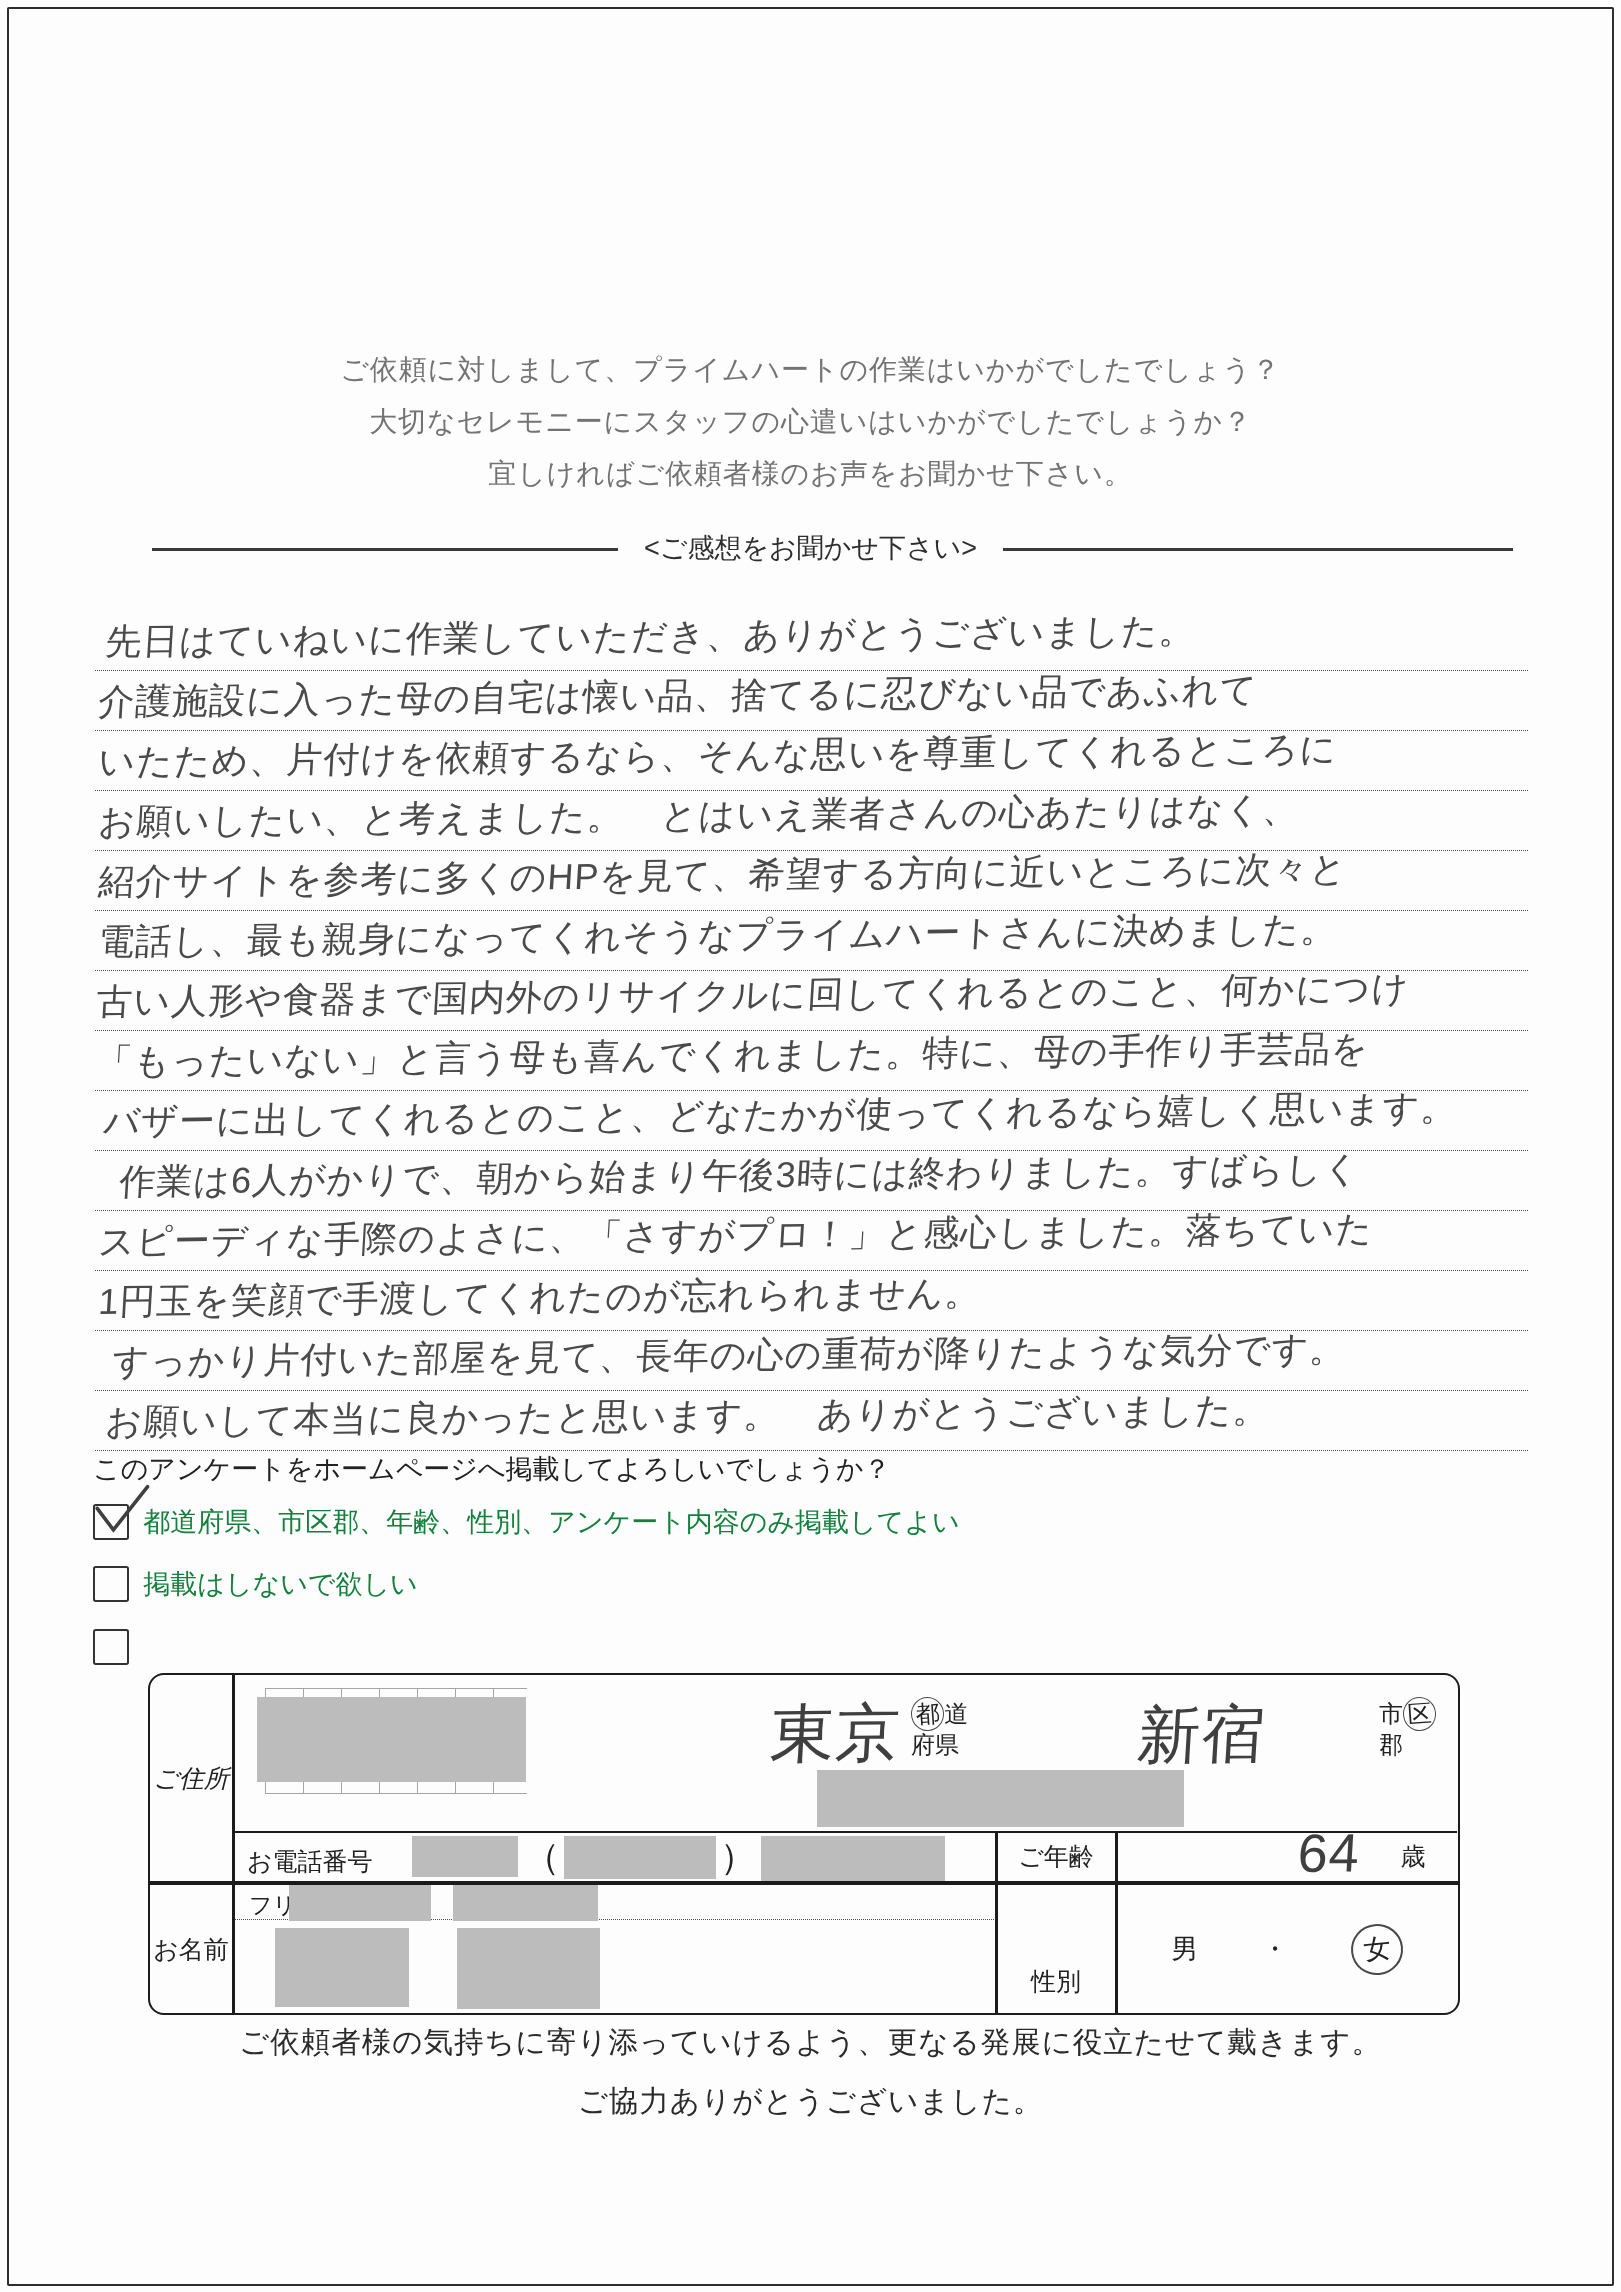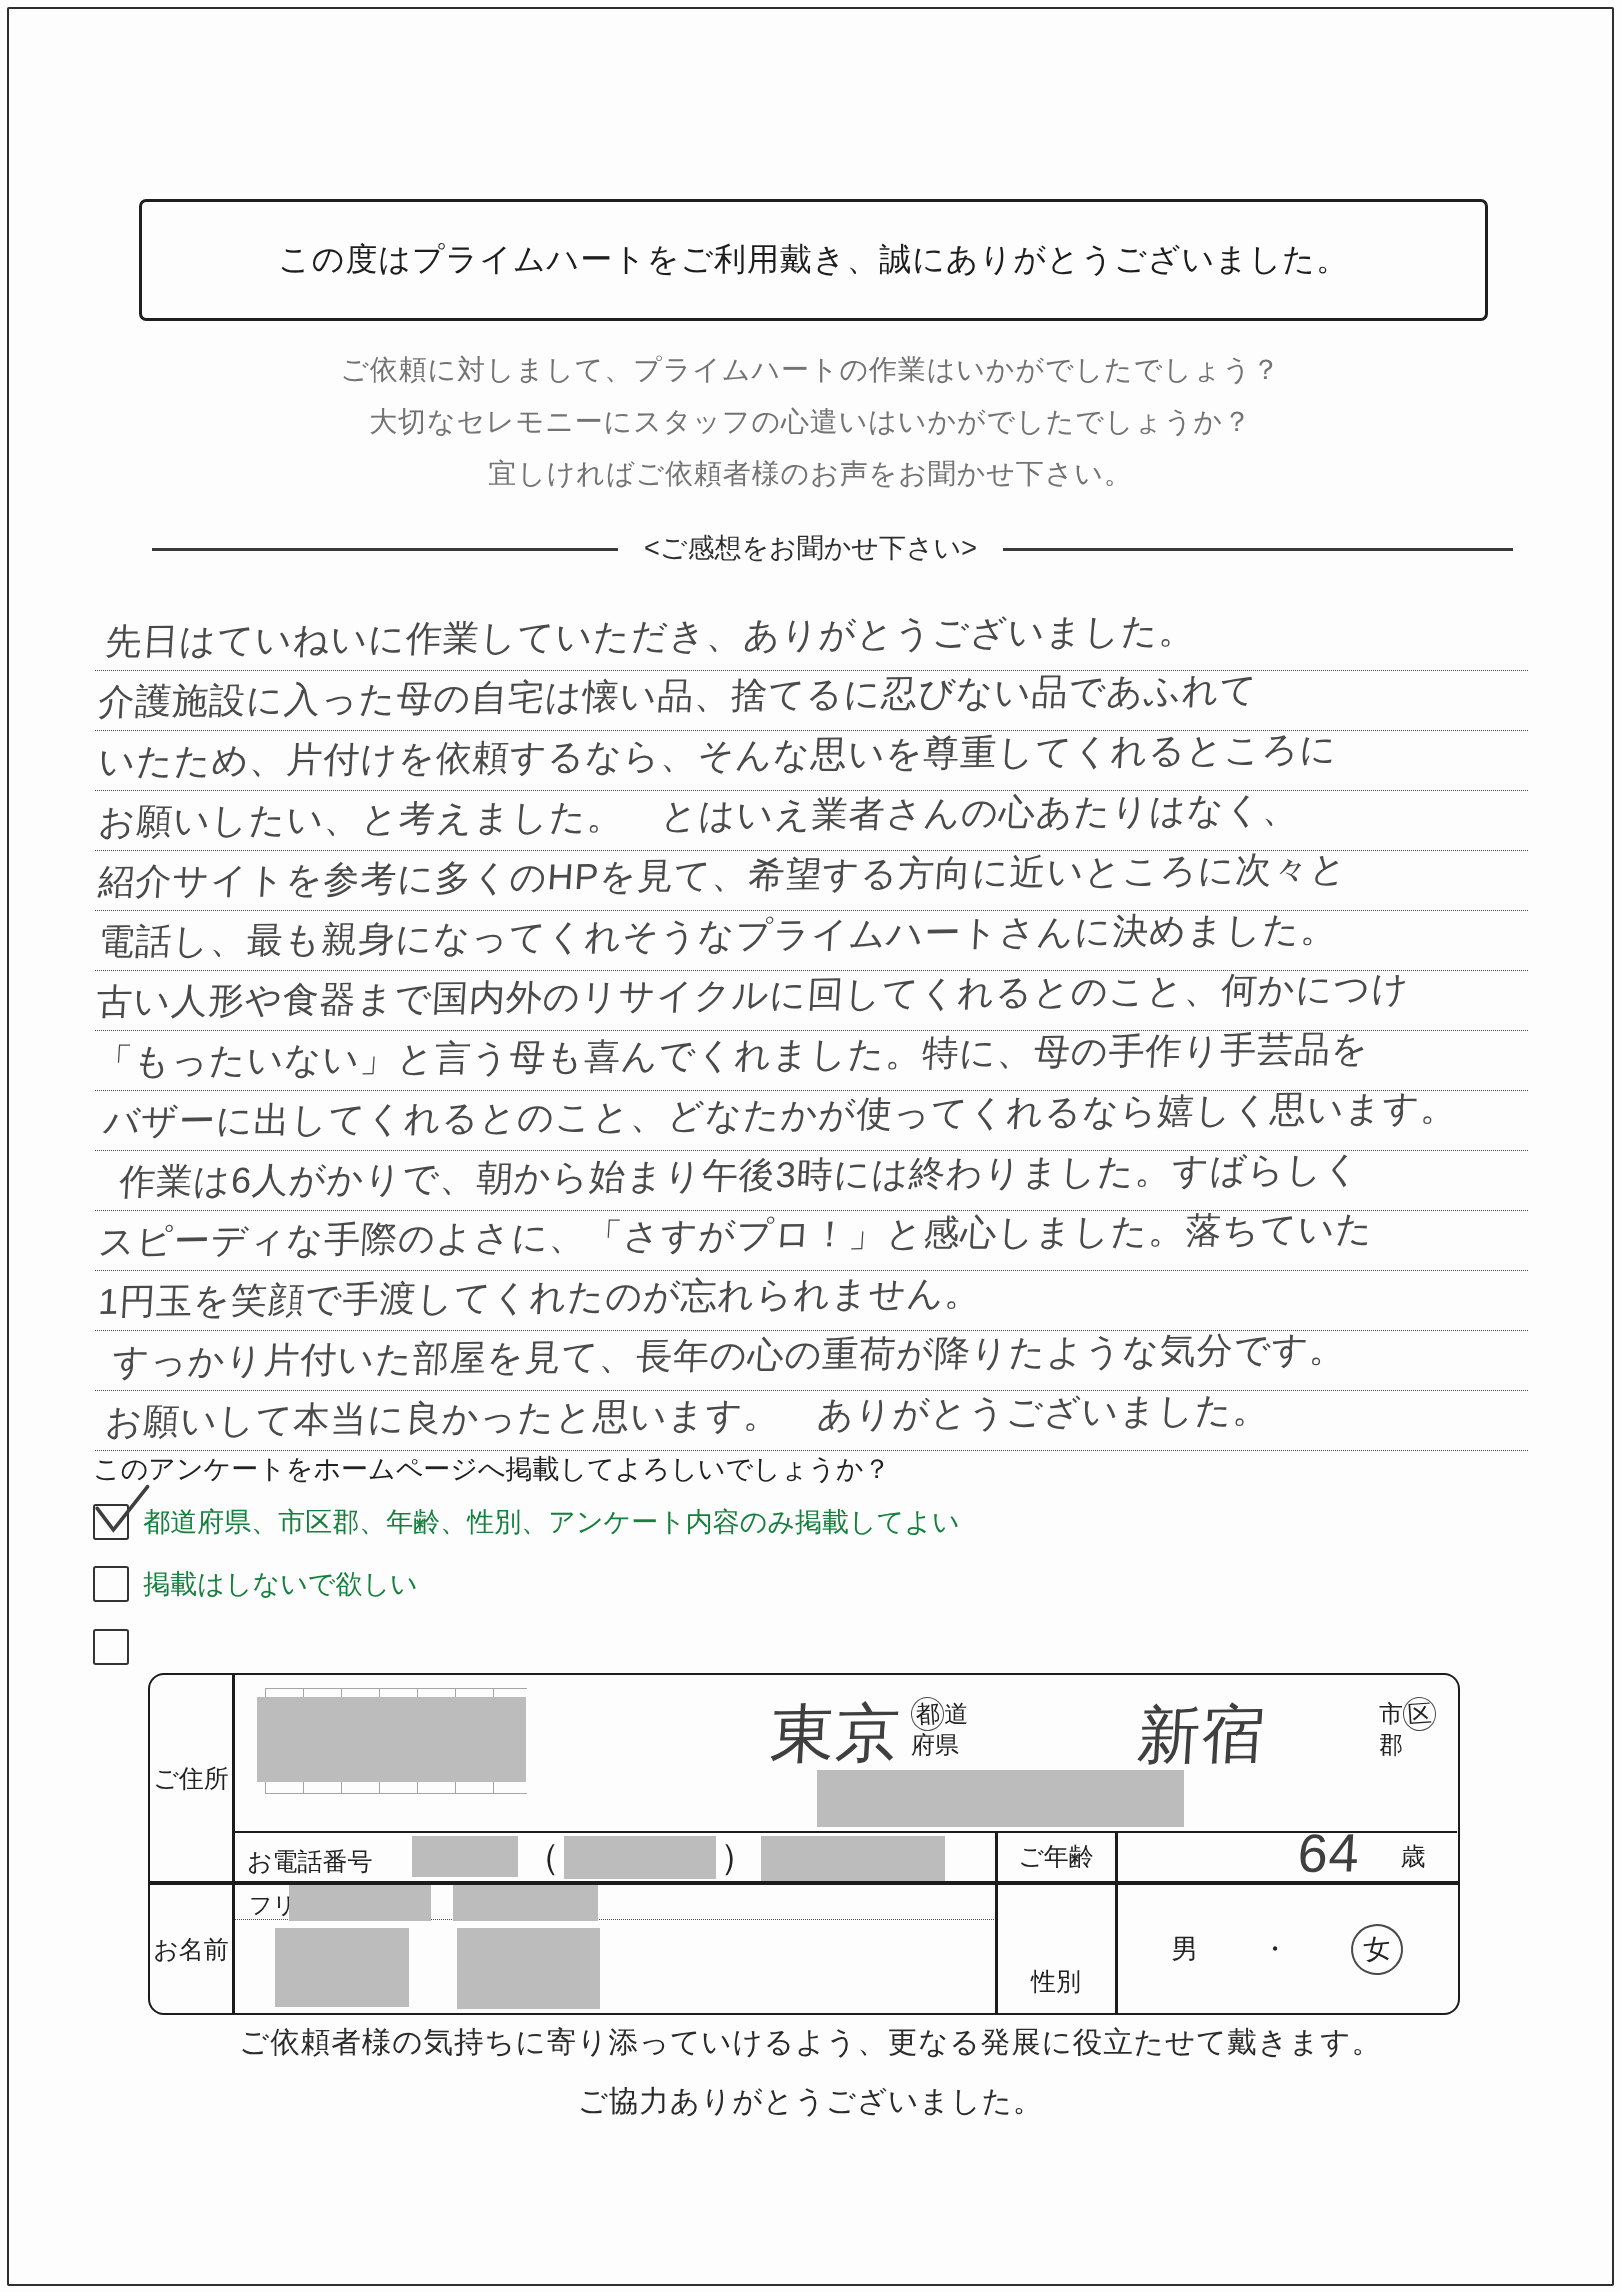--- a/index.html
+++ b/index.html
@@ -46,23 +46,20 @@
   .gender-val{display:flex;align-items:center;justify-content:center;font-size:27px;color:#222;gap:63px;}
   
   .footer-line{left:0;width:1621px;text-align:center;font-size:29.6px;color:#2b2b2b;letter-spacing:0.9px;}
 </style>
 </head>
 <body>
 
 <div id="page">
   <div class="abs" id="scan-frame"></div>
 
-  <div class="abs" id="header-box">
-    <div class="txt">この度はプライムハートをご利用戴き、誠にありがとうございました。</div>
-  </div>
 
   <div class="abs intro-line" style="top:351px;">ご依頼に対しまして、プライムハートの作業はいかがでしたでしょう？</div>
   <div class="abs intro-line" style="top:403px;">大切なセレモニーにスタッフの心遣いはいかがでしたでしょうか？</div>
   <div class="abs intro-line" style="top:455px;">宜しければご依頼者様のお声をお聞かせ下さい。</div>
 
   <div class="abs div-line" style="left:152px;width:466px;"></div>
   <div class="abs" id="divider-label">&lt;ご感想をお聞かせ下さい&gt;</div>
   <div class="abs div-line" style="left:1003px;width:510px;"></div>
 
   <div class="abs" id="feedback">
@@ -137,21 +134,21 @@
 
   <div class="abs" id="form-table">
 
     <div class="abs tline" style="left:82px;top:0;width:2.7px;height:100%;"></div>
     <div class="abs tline" style="left:85px;top:156px;width:1222px;height:1.8px;"></div>
     <div class="abs tline" style="left:0;top:206px;width:100%;height:3.6px;"></div>
     <div class="abs tline" style="left:845px;top:156px;width:2.7px;height:182px;"></div>
     <div class="abs tline" style="left:965px;top:156px;width:2.7px;height:182px;"></div>
     <div class="abs dotted-h" style="left:85px;top:244px;width:759px;"></div>
 
-    <div class="abs cell-label" style="left:0;top:0;width:82px;height:206px;">ご住所</div>
+    <div class="abs cell-label" style="left:0;top:0;width:82px;height:206px;font-style:italic;">ご住所</div>
     <div class="abs cell-label" style="left:0;top:210px;width:82px;height:128px;">お名前</div>
 
     <div class="abs postal-ticks" style="left:115px;top:12.5px;width:262px;"></div>
     <div class="abs redact" style="left:107px;top:22.4px;width:269px;height:85px;"></div>
     <div class="abs postal-ticks bot" style="left:115px;top:107px;width:262px;"></div>
 
     <span class="abs hand pen" style="left:618px;top:16px;font-size:64px;">東京</span>
     <div class="abs unit-block" style="left:761px;top:21.5px;">
       <span class="circ">都</span><span>道</span><br>
       <span>府県</span>

